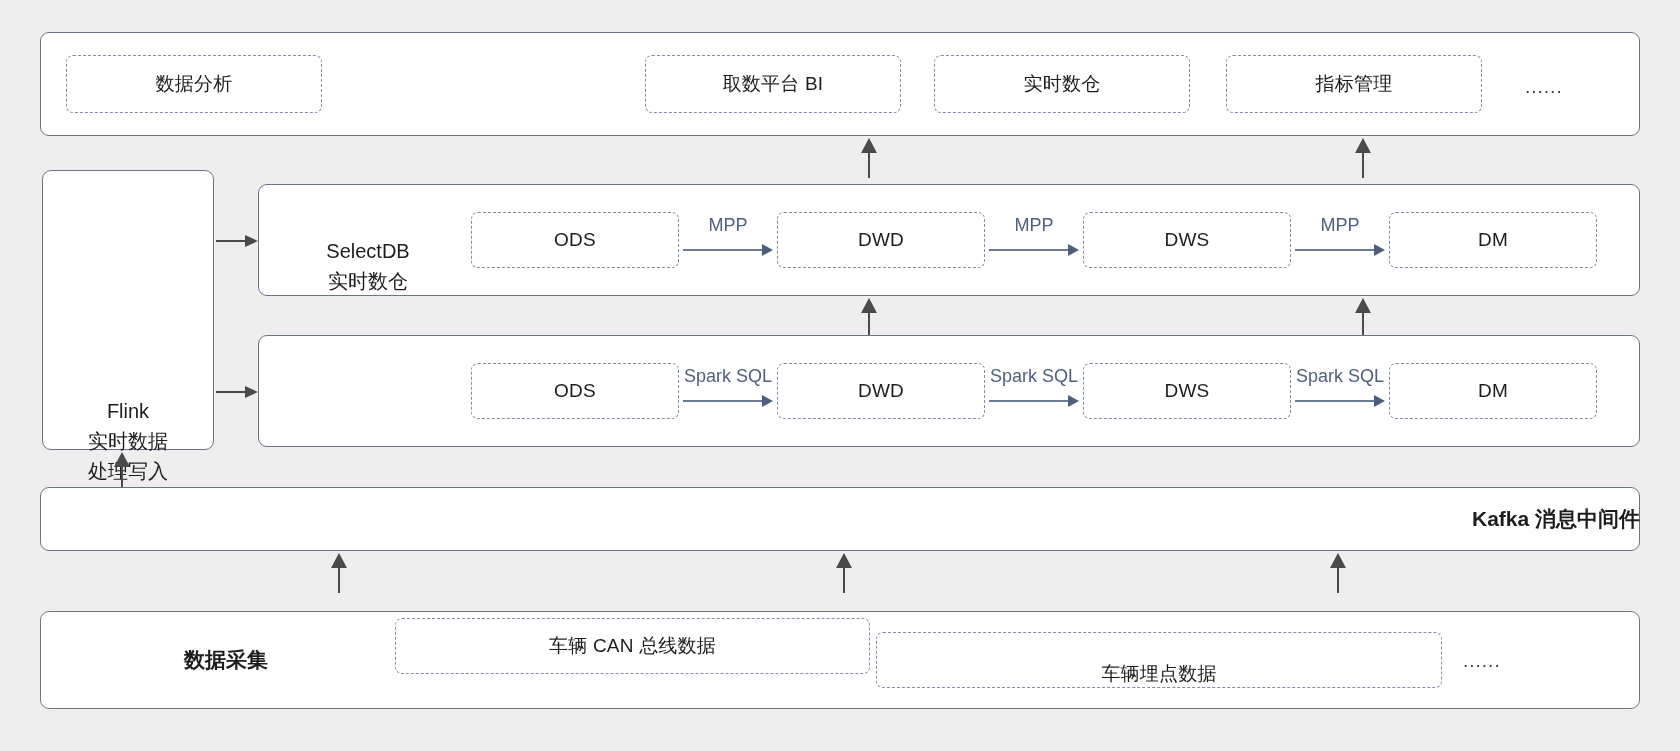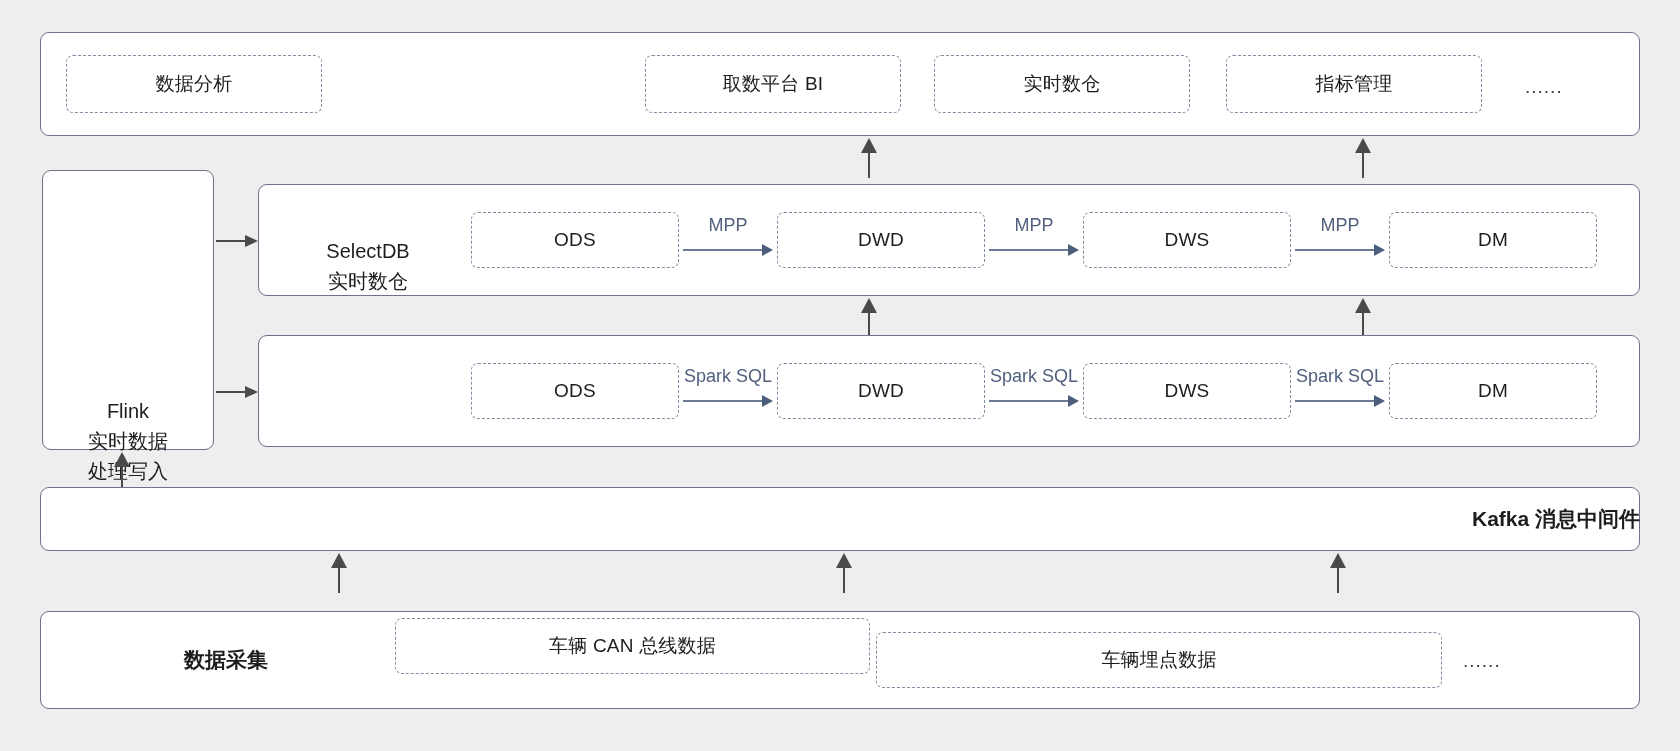--- a/index.html
+++ b/index.html
@@ -248,18 +248,18 @@
     <div class="head"></div>
     <div class="shaft"></div>
   </div>
 
   <div class="panel" style="left:40px; top:611px; width:1600px; height:98px;"></div>
   <div class="lbl bold" style="left:108px; top:611px; width:160px; height:98px; font-size:21px;">数据采集</div>
 
   <div class="dbox" style="left:354px; top:618px; width:475px; height:56px;margin-left:41px;">
     <span>车辆 CAN 总线数据</span>
   </div>
-  <div class="dbox" style="left:876px; top:632px; width:566px; height:56px;">
+  <div class="dbox" style="left:876px; top:632px; width:566px; height:56px;align-items:flex-end;">
     <span>车辆埋点数据</span>
   </div>
   <div class="ellipsis" style="left:1463px; top:650px;">......</div>
 
 </div>
 
 </body></html>

